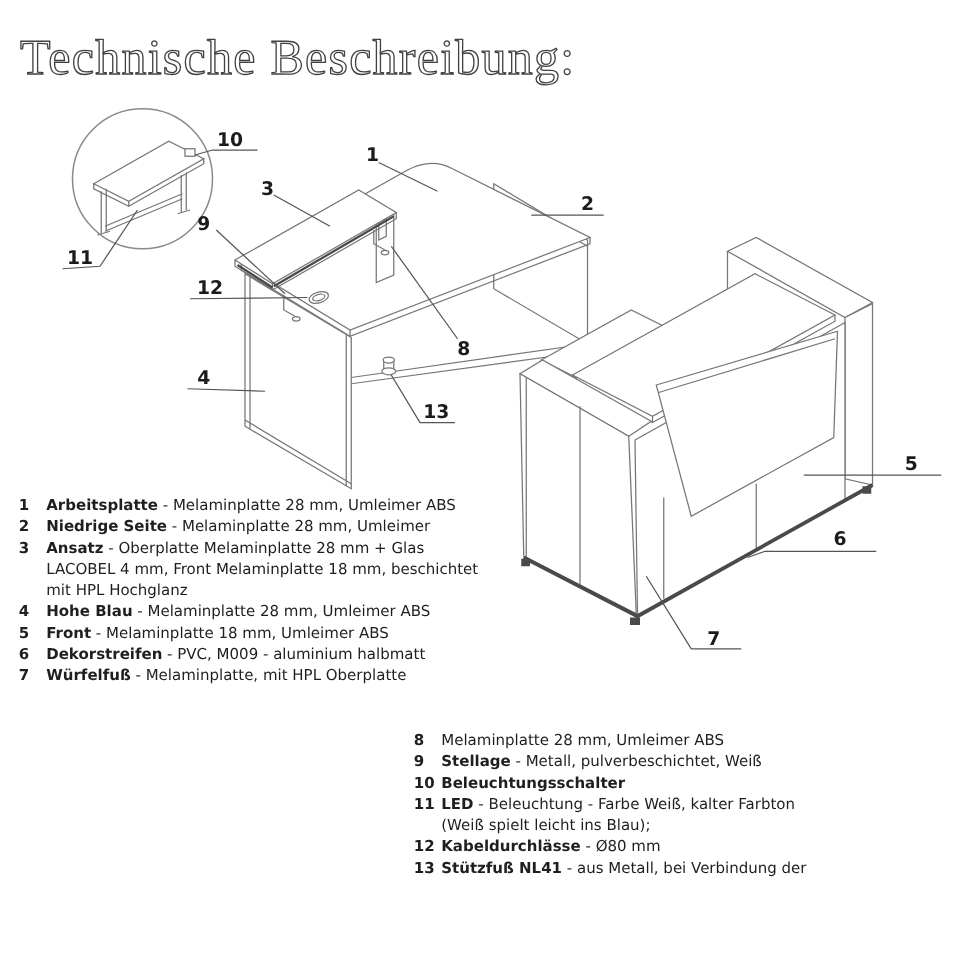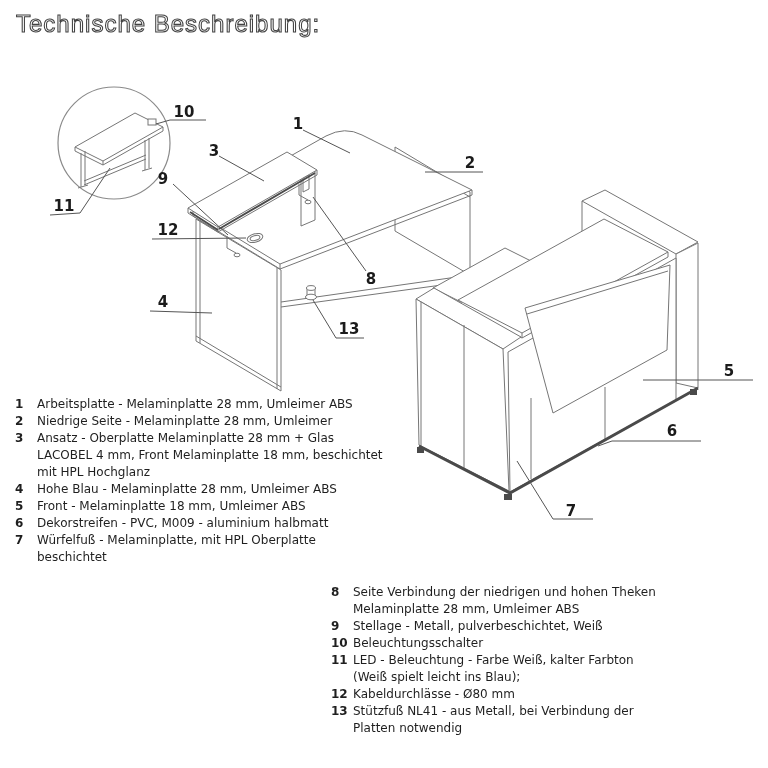--- a/index.html
+++ b/index.html
@@ -1,39 +1,39 @@
 <!DOCTYPE html>
 <html><head>
 <meta charset="utf-8">
 <style>
   html,body{margin:0;padding:0;background:#ffffff;}
   body{width:768px;height:768px;position:relative;overflow:hidden;
        font-family:"DejaVu Sans",sans-serif;}
-  .title{position:absolute;left:16px;top:10px;margin:0;
-         font-family:Liberation Sans, sans-serif;
-         font-size:24px;font-weight:400;letter-spacing:1px;color:#3e3e3e;}
+  .title{position:absolute;left:16px;top:22px;margin:0;
+         font-family:Liberation Serif, serif;
+         font-size:40px;font-weight:400;letter-spacing:1px;color:#3e3e3e;}
   @supports ((-webkit-text-stroke:1px #000)){
     .title{color:transparent;-webkit-text-stroke:1.05px #424242;}
   }
   svg#diagram{position:absolute;left:0;top:0;}
   .ln{stroke:#767676;stroke-width:1;}
   .f{fill:#ffffff;}
   .nf{fill:none;}
   .dk{stroke:#4a4a4a;fill:none;}
   .ldr{stroke:#555555;stroke-width:1;fill:none;}
   .ft{fill:#4a4a4a;stroke:none;}
   .callout{font-family:"DejaVu Sans",sans-serif;font-size:15px;font-weight:bold;
            fill:#1b1b1b;text-anchor:middle;}
   .legend{position:absolute;font-size:12px;line-height:17px;color:#1f1f1f;}
   #legend-left{left:15px;top:396px;width:382px;}
   #legend-right{left:331px;top:584px;width:432px;}
   .lrow{display:flex;}
   .lnum{font-weight:bold;flex:0 0 22px;}
   .ltxt{flex:1;}
-  .ltxt b{font-weight:normal;}
+  .ltxt b{font-weight:bold;}
   .rest2{display:block;}
 </style>
 </head>
 <body>
 
 <h1 class="title">Technische Beschreibung:</h1>
 
 <svg id="diagram" width="768" height="768" viewBox="0 0 768 768">
 
   <g>
@@ -178,41 +178,41 @@
     <div class="lrow">
       <span class="lnum">5</span>
       <span class="ltxt"><b>Front</b><span> - Melaminplatte 18 mm, Umleimer ABS</span><span class="rest2"></span></span>
     </div>
     <div class="lrow">
       <span class="lnum">6</span>
       <span class="ltxt"><b>Dekorstreifen</b><span> - PVC, M009 - aluminium halbmatt</span><span class="rest2"></span></span>
     </div>
     <div class="lrow">
       <span class="lnum">7</span>
-      <span class="ltxt"><b>Würfelfuß</b><span> - Melaminplatte, mit HPL Oberplatte</span><span class="rest2">beschichtet</span></span>
+      <span class="ltxt"><b>Würfelfuß</b><span> - Melaminplatte, mit HPL Oberplatte</span></span>
     </div>
   </div>
 <div id="legend-right" class="legend">
     <div class="lrow">
       <span class="lnum">8</span>
-      <span class="ltxt"><b>Seite Verbindung der niedrigen und hohen Theken</b><span></span><span class="rest2">Melaminplatte 28 mm, Umleimer ABS</span></span>
+      <span class="ltxt"><span></span><span class="rest2">Melaminplatte 28 mm, Umleimer ABS</span></span>
     </div>
     <div class="lrow">
       <span class="lnum">9</span>
       <span class="ltxt"><b>Stellage</b><span> - Metall, pulverbeschichtet, Weiß</span><span class="rest2"></span></span>
     </div>
     <div class="lrow">
       <span class="lnum">10</span>
       <span class="ltxt"><b>Beleuchtungsschalter</b><span></span><span class="rest2"></span></span>
     </div>
     <div class="lrow">
       <span class="lnum">11</span>
       <span class="ltxt"><b>LED</b><span> - Beleuchtung - Farbe Weiß, kalter Farbton</span><span class="rest2">(Weiß spielt leicht ins Blau);</span></span>
     </div>
     <div class="lrow">
       <span class="lnum">12</span>
       <span class="ltxt"><b>Kabeldurchlässe</b><span> - Ø80 mm</span><span class="rest2"></span></span>
     </div>
     <div class="lrow">
       <span class="lnum">13</span>
-      <span class="ltxt"><b>Stützfuß NL41</b><span> - aus Metall, bei Verbindung der</span><span class="rest2">Platten notwendig</span></span>
+      <span class="ltxt"><b>Stützfuß NL41</b><span> - aus Metall, bei Verbindung der</span></span>
     </div>
   </div>
 
 </body></html>

